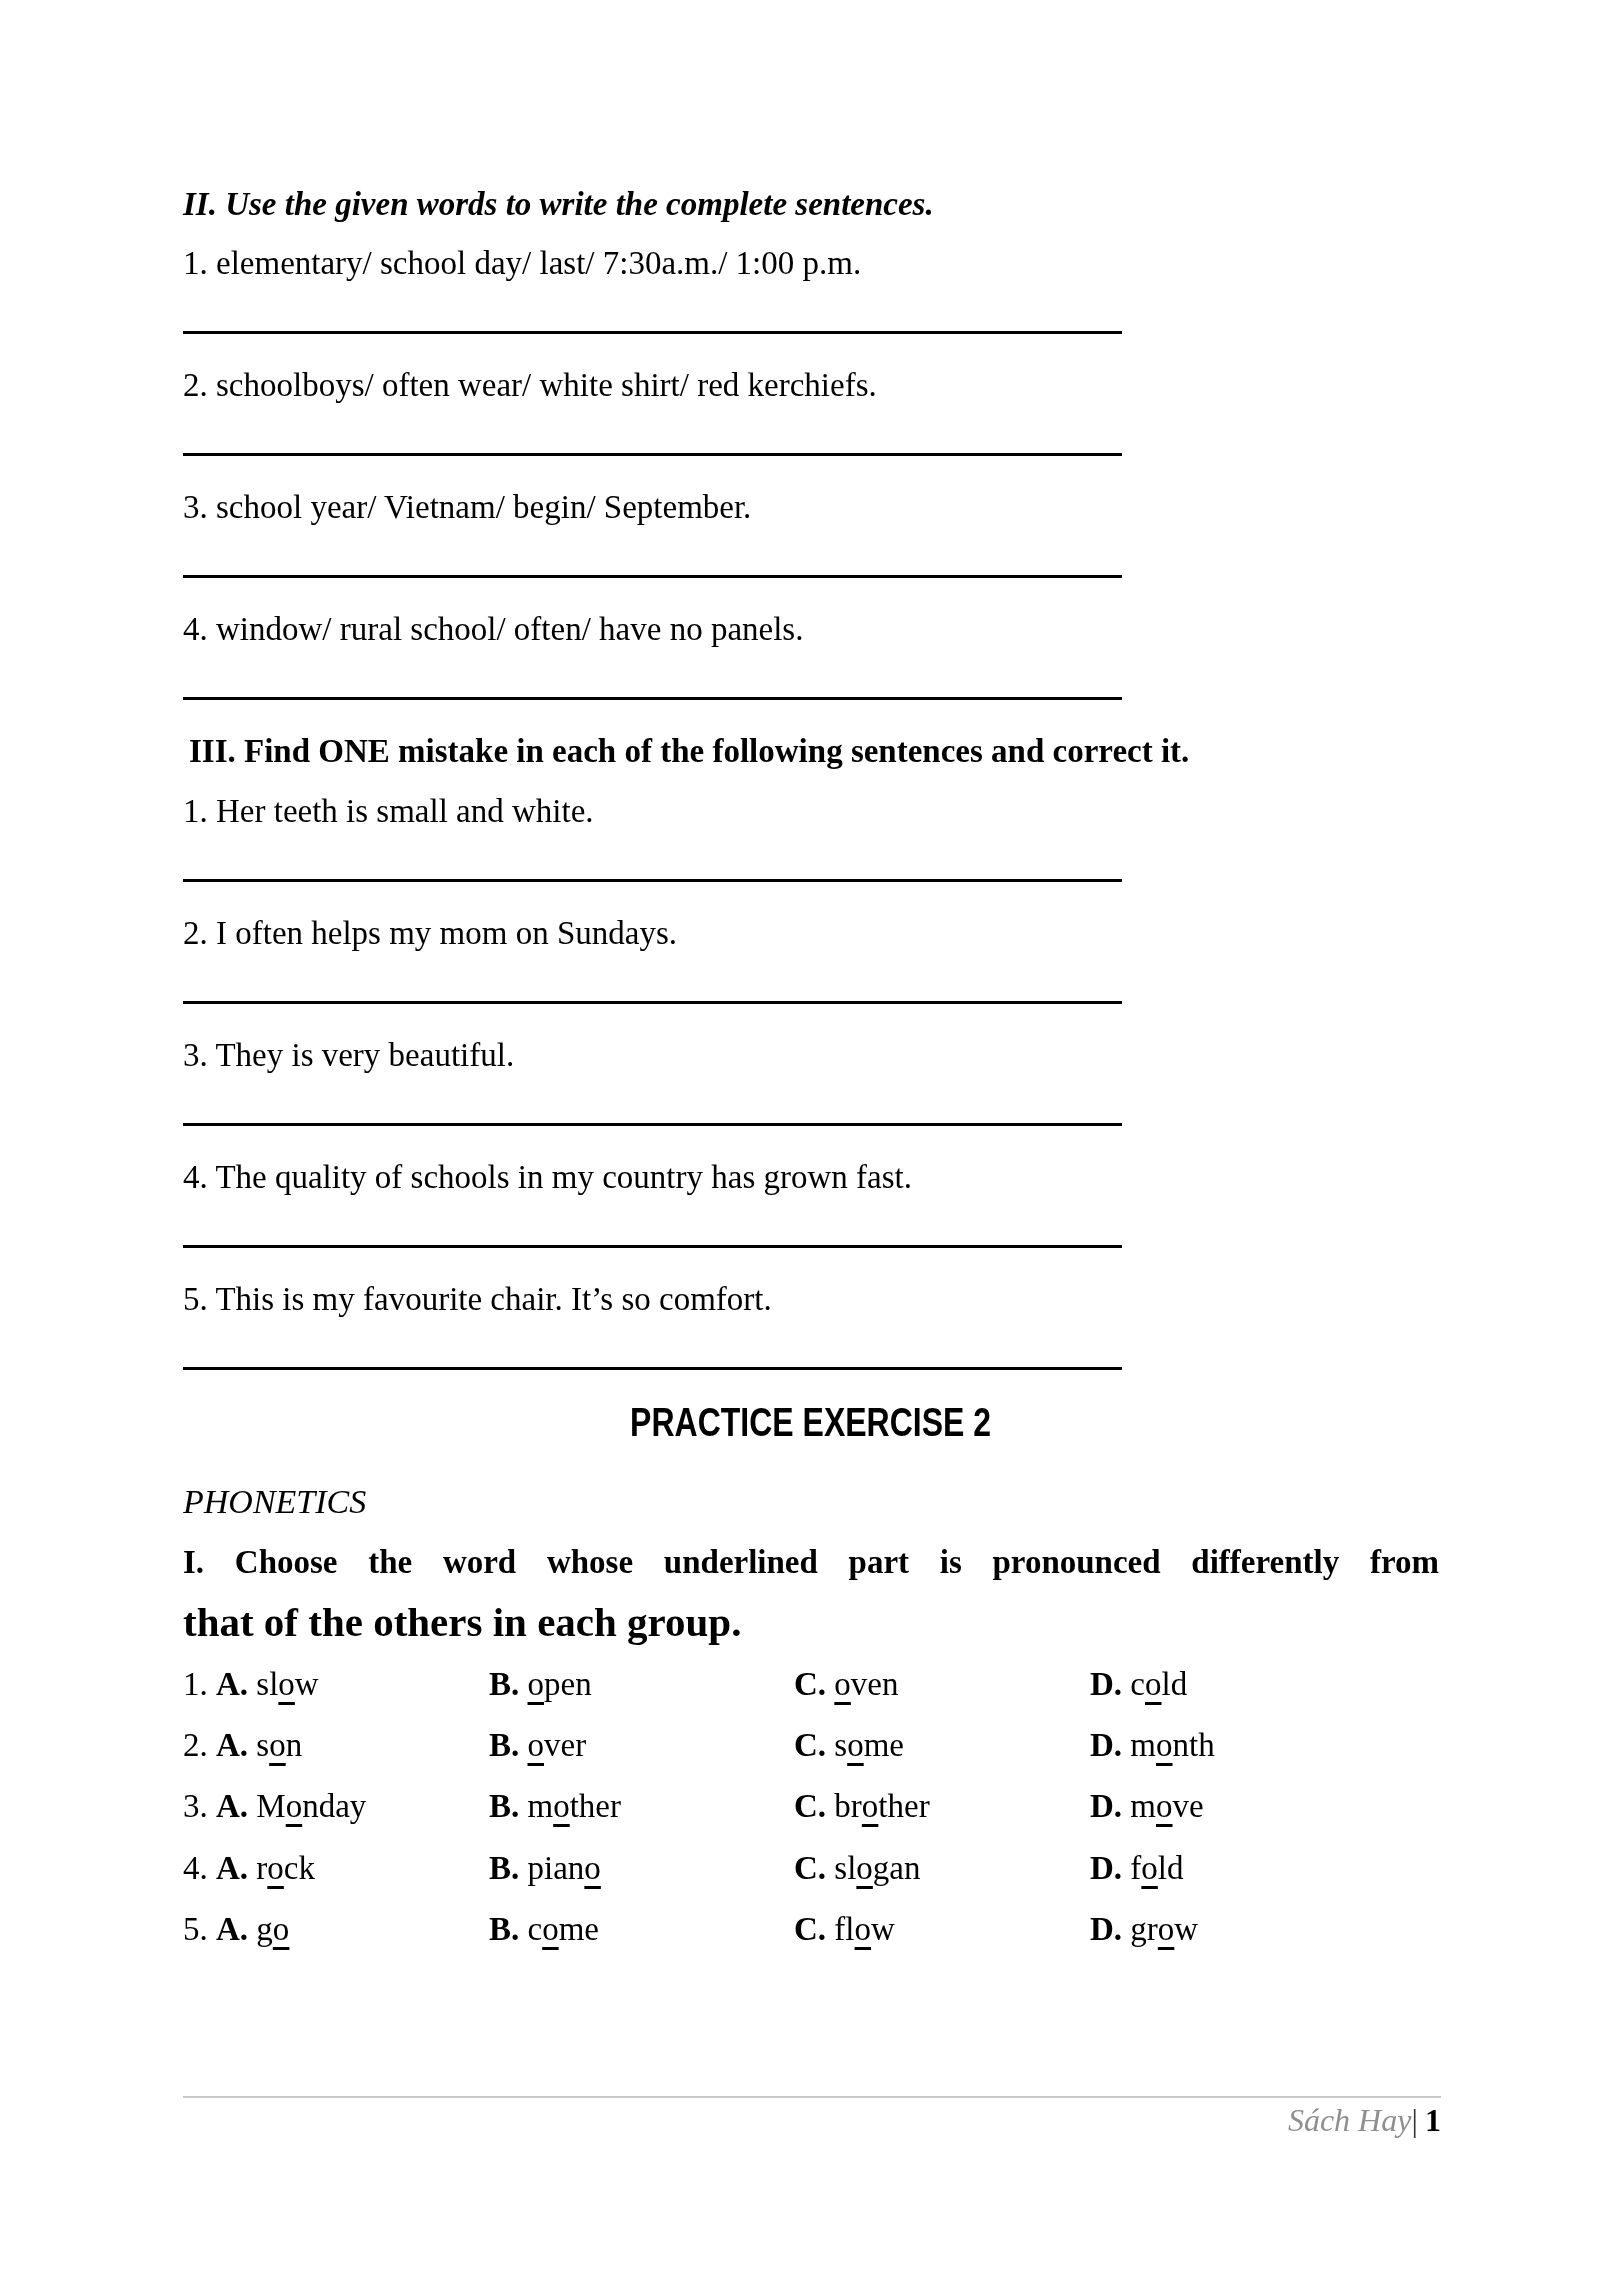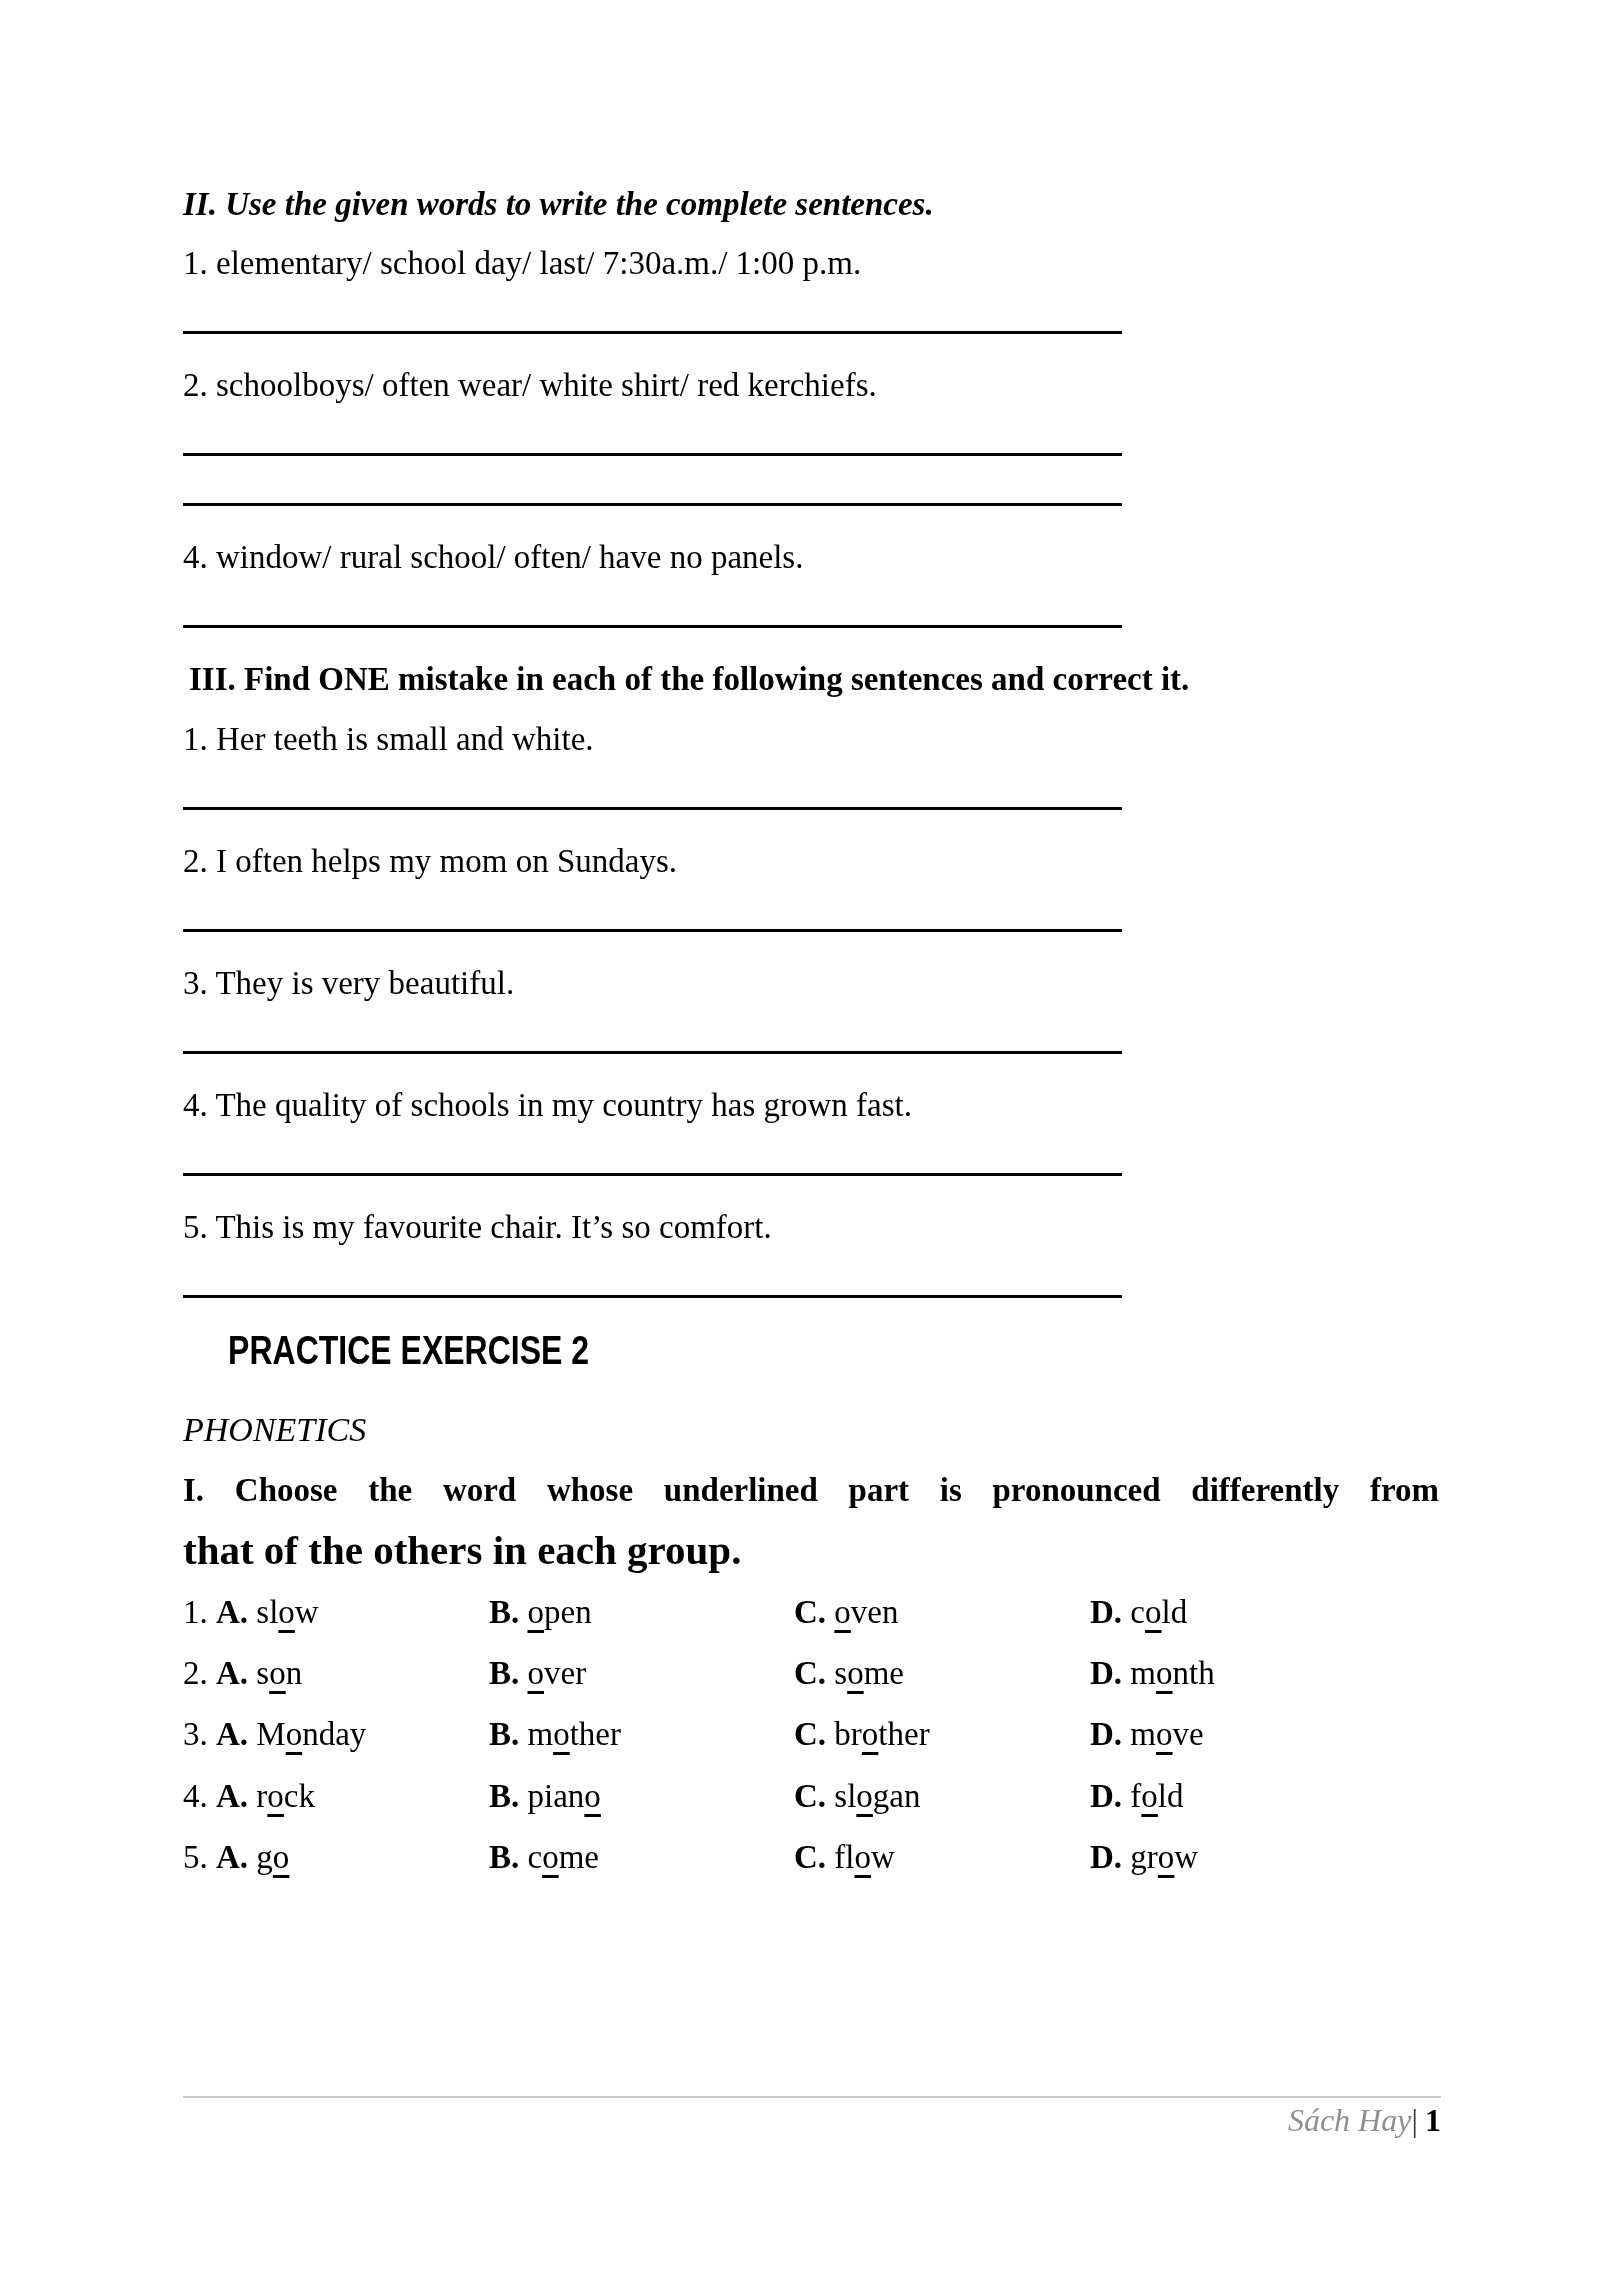--- a/index.html
+++ b/index.html
@@ -32,20 +32,21 @@
   }
   .qa { margin-bottom:30px; }
   .blank {
     margin-top:47px;
     width:939px;
     height:0;
     border-top:3.6px solid #000000;
   }
   #practice-title {
     margin-top:16px;
+    text-align:center;
     line-height:45px;
     height:45px;
   }
   #practice-title .condensed {
     display:inline-block;
     font-family:"Liberation Sans", sans-serif;
     font-weight:bold;
     font-size:40px;
     transform:scaleX(0.8);
     transform-origin:center;
@@ -118,20 +119,21 @@
     <div id="write-items">
         <div class="qa">
           <div class="q">1. elementary/ school day/ last/ 7:30a.m./ 1:00 p.m.</div>
           <div class="blank"></div>
         </div>
         <div class="qa">
           <div class="q">2. schoolboys/ often wear/ white shirt/ red kerchiefs.</div>
           <div class="blank"></div>
         </div>
         <div class="qa">
+          <div class="q">3. school year/ Vietnam/ begin/ September.</div>
           <div class="blank"></div>
         </div>
         <div class="qa">
           <div class="q">4. window/ rural school/ often/ have no panels.</div>
           <div class="blank"></div>
         </div>
       </div>
 
     <div class="sec-title" id="sec3-title">III. Find ONE mistake in each of the following sentences and correct it.</div>
     <div id="mistake-items">

